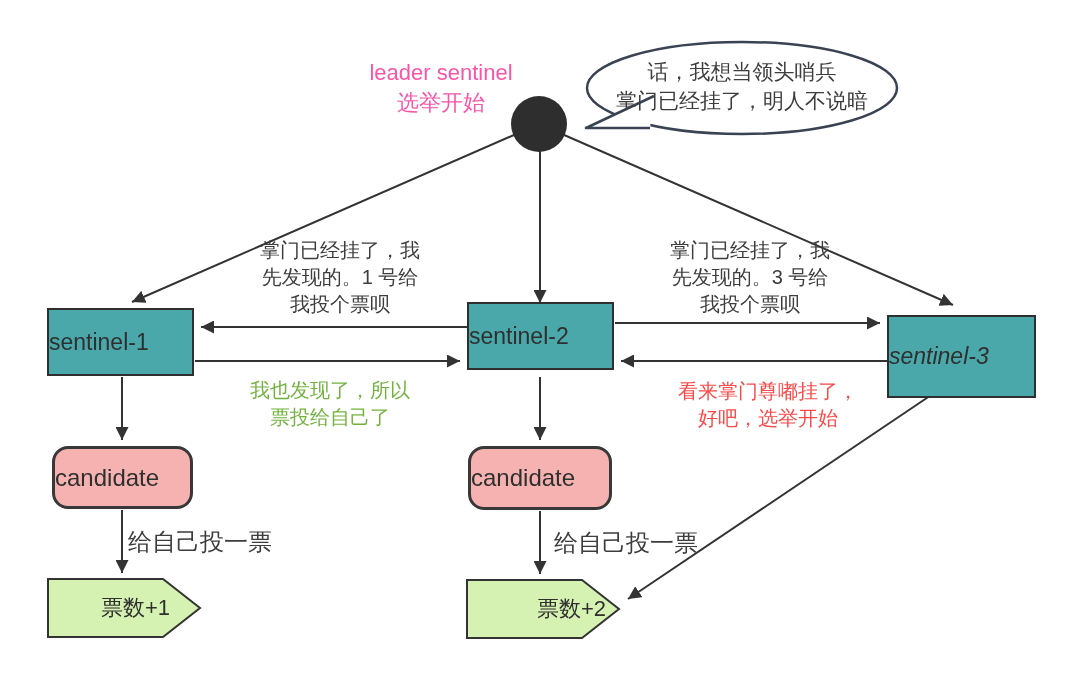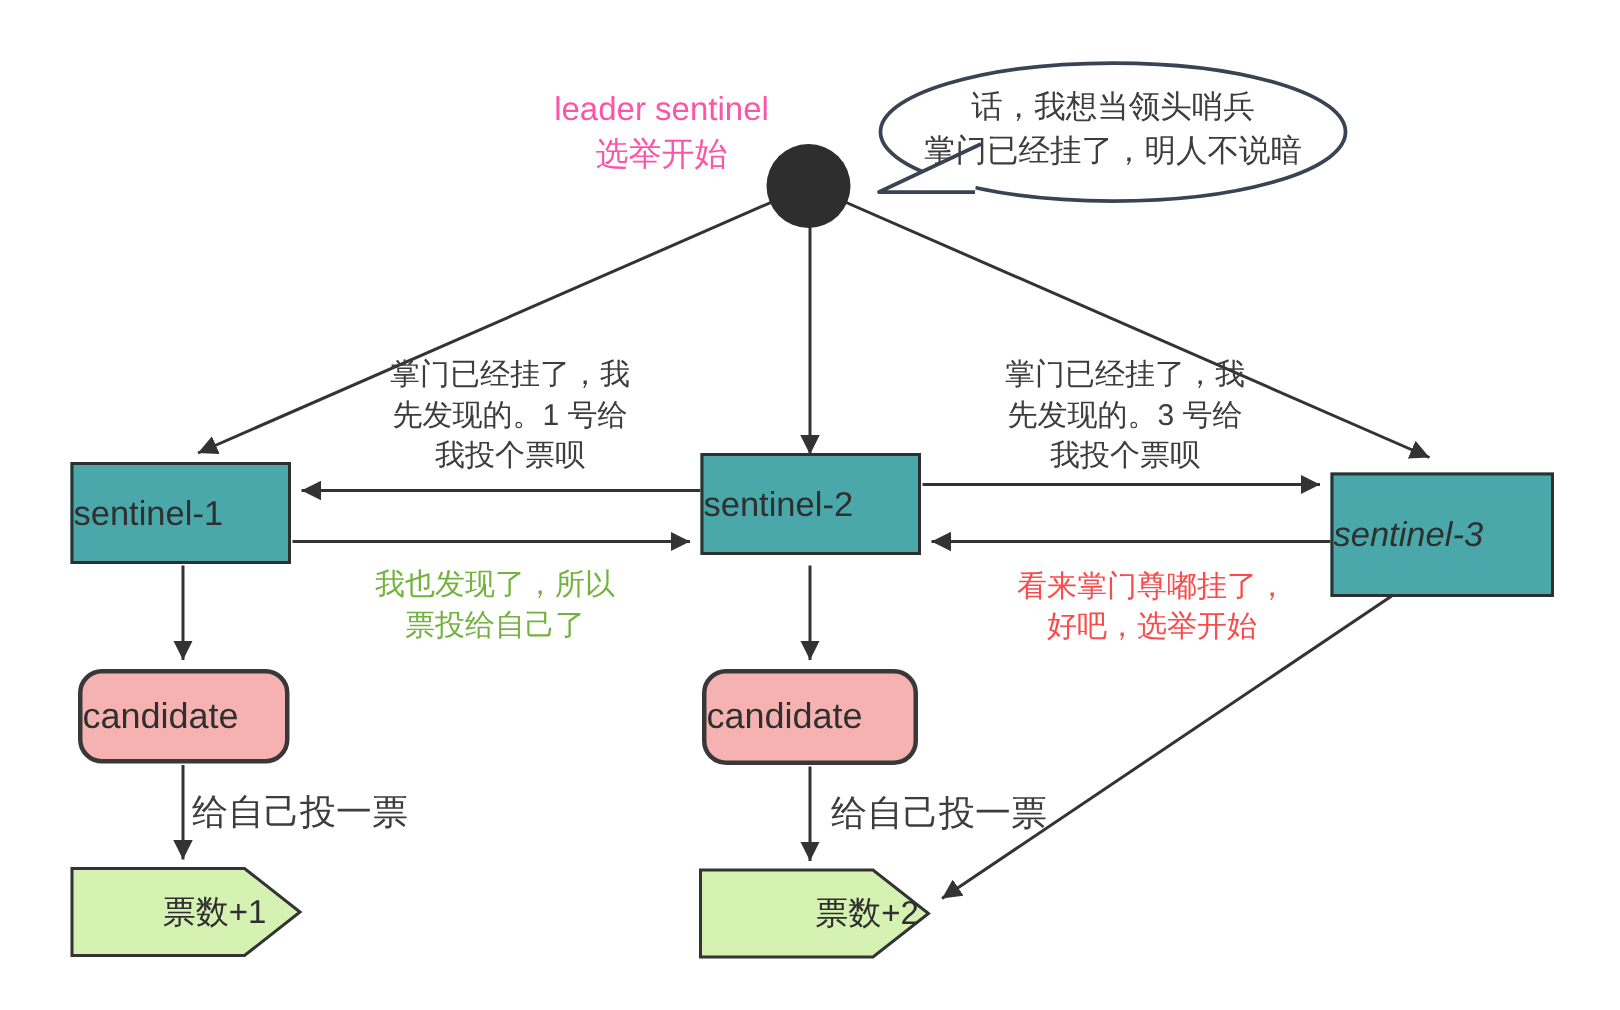--- a/index.html
+++ b/index.html
@@ -13,21 +13,21 @@
   .start-dot{fill:#2e2e2e;}
   .bubble{fill:#ffffff;stroke:var(--bubble-stroke,#3a4353);stroke-width:2.5;}
   .bubble-tail{fill:#ffffff;stroke:var(--bubble-stroke,#3a4353);stroke-width:2.5;stroke-linejoin:round;}
   .votes-shape{fill:var(--votes-green,#d6f2b3);stroke:#333;stroke-width:2;}
   .node{
     position:absolute;display:flex;align-items:center;justify-content:flex-start;
     box-sizing:border-box;color:#2f2f2f;
   }
   .sentinel{background:var(--node-teal,#4ba8aa);border:2px solid #2f2f2f;font-size:23px;}
   .candidate{background:var(--candidate-pink,#f5b2b0);border:3px solid #383838;border-radius:16px;font-size:24px;}
-  .votes-label{position:absolute;display:flex;align-items:center;justify-content:center;font-size:22px;color:#2f2f2f;margin-left:34px;}
+  .votes-label{position:absolute;display:flex;align-items:center;justify-content:flex-end;font-size:22px;color:#2f2f2f;}
   .lbl{position:absolute;text-align:center;font-size:20px;line-height:27px;white-space:nowrap;}
   .lbl-left{position:absolute;font-size:24px;line-height:22px;white-space:nowrap;}
   .centered{transform:translateX(-50%);}
   .note-title{font-size:22px;line-height:30px;color:var(--title-pink,#fa55a9);}
   .bubble-text{font-size:21px;line-height:29px;color:#3d3d3d;}
   .green-text{color:var(--green-text,#74b23f);}
   .red-text{color:var(--red-text,#fa4b4b);}
 </style>
 </head>
 <body>

